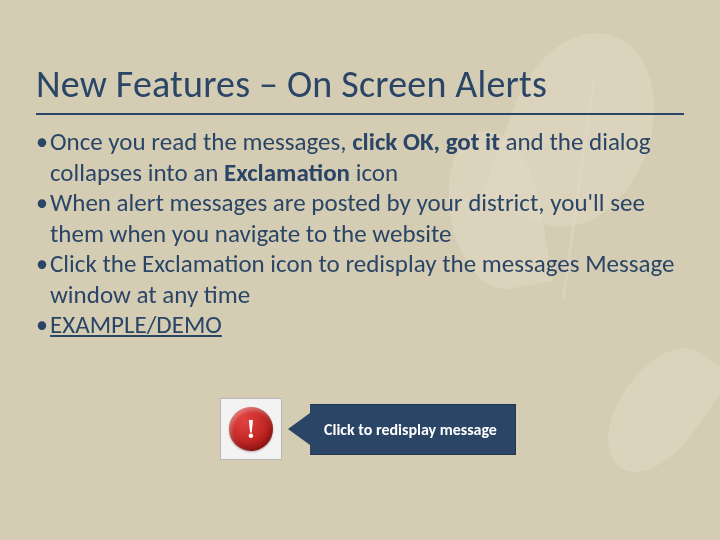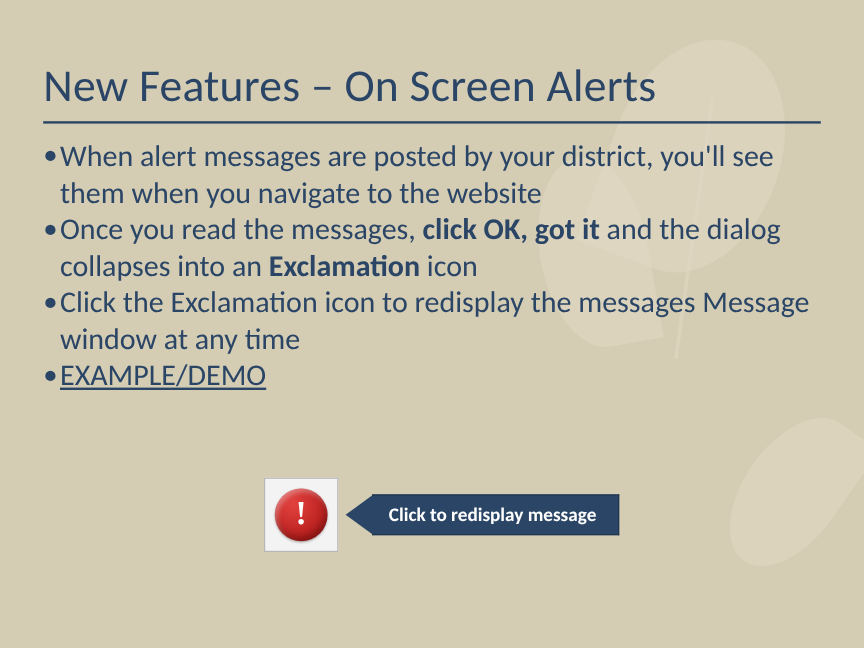--- a/index.html
+++ b/index.html
@@ -28,20 +28,21 @@
     background: #e0d9c2;
     opacity: 0.55;
     right: 140px; top: 80px;
     transform: rotate(8deg);
   }
 
   .slide {
     position: relative;
     padding: 49px 36px 28px 36px;
     z-index: 2;
+    margin-top: 12px;
   }
   .title {
     font-size: 38px;
     font-weight: 400;
     color: #2a4566;
     border-bottom: 2px solid #2a4566;
     padding-bottom: 6px;
     margin-bottom: 12px;
     letter-spacing: 0.2px;
   }
@@ -102,21 +103,21 @@
     margin-left: 6px;
   }
   .callout-arrow .head {
     width: 0; height: 0;
     border-top: 16px solid transparent;
     border-bottom: 16px solid transparent;
     border-right: 22px solid #2a4566;
   }
   .callout-arrow .body {
     background: #2a4566;
-    height: 34px;
+    height: 51px;
     padding: 0 18px 0 14px;
     display: flex;
     align-items: center;
     color: #fff;
     font-size: 16px;
     font-weight: 600;
     white-space: nowrap;
     border: 1px solid #1f3550;
     border-left: none;
   }
@@ -125,24 +126,24 @@
 <body>
 
 <div class="deco-leaf l1"></div>
 <div class="deco-leaf l2"></div>
 <div class="deco-leaf l3"></div>
 <div class="deco-stem"></div>
 
 <div class="slide">
   <h1 class="title">New Features – On Screen Alerts</h1>
   <ul class="bullets">
-    <li><span>When alert messages are posted by your district, you'll see them when you navigate to the website</span></li>
     <li>
       <span>Once you read the messages, </span><b>click OK, got it</b><span> and the dialog collapses into an </span><b>Exclamation</b><span> icon</span>
     </li>
+    <li><span>When alert messages are posted by your district, you'll see them when you navigate to the website</span></li>
     <li><span>Click the Exclamation icon to redisplay the messages Message window at any time</span></li>
     <li><span class="demo-link">EXAMPLE/DEMO</span></li>
   </ul>
 </div>
 
 <div class="callout-row">
   <div class="alert-icon-box">
     <div class="alert-circle">
       <span>!</span>
     </div>

